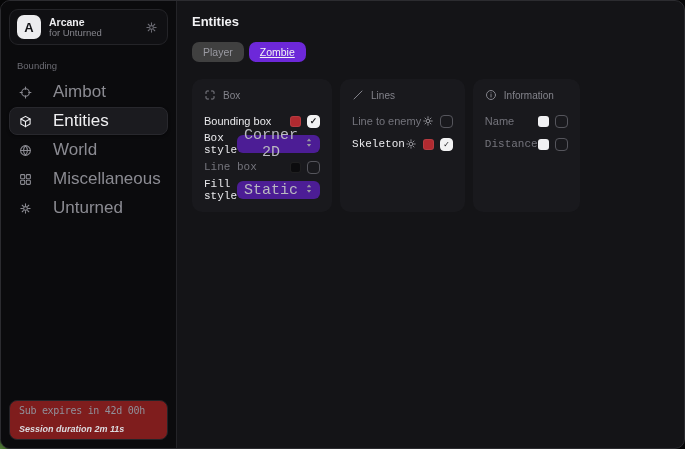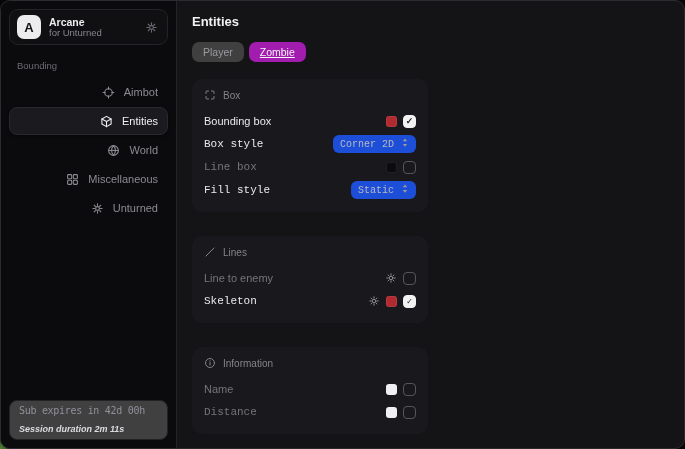--- a/index.html
+++ b/index.html
@@ -17,57 +17,57 @@
   .logo { width:24px; height:24px; border-radius:7px; background:#ececee; color:#121215; font-weight:bold;
     font-size:13px; display:flex; align-items:center; justify-content:center; }
   .brand-text { line-height:1.15; }
   .brand-name { font-size:10.5px; font-weight:bold; color:#ededf0; }
   .brand-sub { font-size:9.5px; color:#85858c; }
   .icon-btn { margin-left:auto; background:none; border:none; color:#6d6d75; cursor:pointer; display:flex; padding:2px; }
   svg.ic { display:block; stroke:currentColor; fill:none; stroke-width:2; stroke-linecap:round; stroke-linejoin:round; }
 
   .category { margin:15px 8px 7px; font-size:9.5px; color:#6b6b72; }
   .nav { display:flex; flex-direction:column; gap:1px; }
-  .nav-item { height:28px; display:flex; align-items:center; gap:9px; padding:0 9px; border-radius:8px;
-    color:#8b8b92; font-size:11px; border:1px solid transparent; cursor:pointer;justify-content:flex-end; }
+  .nav-item { height:28px; display:flex; align-items:center; gap:21px; padding:0 9px; border-radius:8px;
+    color:#8b8b92; font-size:17px; border:1px solid transparent; cursor:pointer; }
   .nav-item.active { background:#1b1b1f; border-color:#28282d; color:#efeff1; box-shadow:0 1px 3px rgba(0,0,0,.4); }
   .nav-item .ic { flex:none; }
 
   .side-spacer { flex:1; }
-  .footer-card { background:#404040; border:1px solid #232327; border-radius:8px; padding:4px 9px 5px; }
+  .footer-card { background:#7f1d1d; border:1px solid #232327; border-radius:8px; padding:4px 9px 5px; }
   .footer-line1 { font-family:"DejaVu Sans Mono", monospace; font-size:10px; color:#90909a; letter-spacing:-0.3px; }
   .footer-line2 { font-size:9px; font-weight:bold; color:#dcdce0; margin-top:8px;font-style:italic; }
 
   
   .main { flex:1; padding:13px 12px 12px 15px; overflow:hidden; }
   .page-title { font-size:13px; font-weight:bold; color:#f2f2f4; margin-bottom:13px; }
   .tabs { display:flex; gap:5px; margin-bottom:17px; }
   .tab { padding:4px 11px; border-radius:7px; font-size:10.5px; background:#404040; color:#9a9aa2; border:none; cursor:pointer; }
-  .tab.active { background:#a21caf; color:#f2f2f4;text-decoration:underline; }
+  .tab.active { background:#6d28d9; color:#f2f2f4;text-decoration:underline; }
 
   .columns { display:flex; gap:11px; align-items:flex-start; }
-  .col-left { width:236px; display:flex; flex-direction:column; gap:24px; }
+  .col-left { width:236px; display:flex; flex-direction:row; gap:8px; }
   .col-right { width:240px; }
 
   .card { background:#19191d; border-radius:10px; padding:10px 12px 11px; }
   .card-head { display:flex; align-items:center; gap:7px; color:#83838b; font-size:10px; margin-bottom:9px; }
   .row { display:flex; align-items:center; height:22px; }
   .row + .row { margin-top:1px;font-family:Liberation Mono, monospace; }
   .row-label { flex:1; font-size:11px; color:#e9e9ec; }
   .row.dim .row-label { color:#74747c; }
   .controls { display:flex; align-items:center; gap:6px; }
 
   .swatch { width:11px; height:11px; border-radius:3px; border:1px solid rgba(255,255,255,.08); cursor:pointer; }
   .checkbox { width:13px; height:13px; border-radius:4px; border:1px solid #55555c; cursor:pointer;
     display:flex; align-items:center; justify-content:center; }
   .checkbox.checked { background:#f2f2f3; border-color:#f2f2f3; }
   .checkbox.checked::after { content:"\2713"; font-size:9px; font-weight:bold; color:#17171a; }
 
-  .dropdown { display:flex; align-items:center; gap:7px; background:#1d4ed8; border:none; border-radius:6px;
-    height:18px; padding:0 7px; font-size:10px; color:#b9b9c0; cursor:pointer; font-family:inherit;justify-content:center; }
+  .dropdown { display:flex; align-items:center; gap:7px; background:#4c1d95; border:none; border-radius:6px;
+    height:18px; padding:0 7px; font-size:15px; color:#b9b9c0; cursor:pointer; font-family:inherit;justify-content:center; }
 
   .gear-mini { background:none; border:none; color:#8a8a90; padding:0; display:flex; cursor:pointer; }
 
   
   .gen-row { display:flex; align-items:center; margin-top:2px; }
   .gen-label { flex:1; font-size:11.5px; font-weight:bold; color:#ededf0; }
   .gen-value { font-size:10.5px; color:#8f8f96; }
   .slider { position:relative; height:3px; background:#2f2f34; border-radius:2px; margin-top:10px; cursor:pointer; }
   .slider-fill { position:relative; height:3px; background:#ededf0; border-radius:2px; }
   .slider-fill::after { content:""; position:absolute; right:-6px; top:-2.5px;

